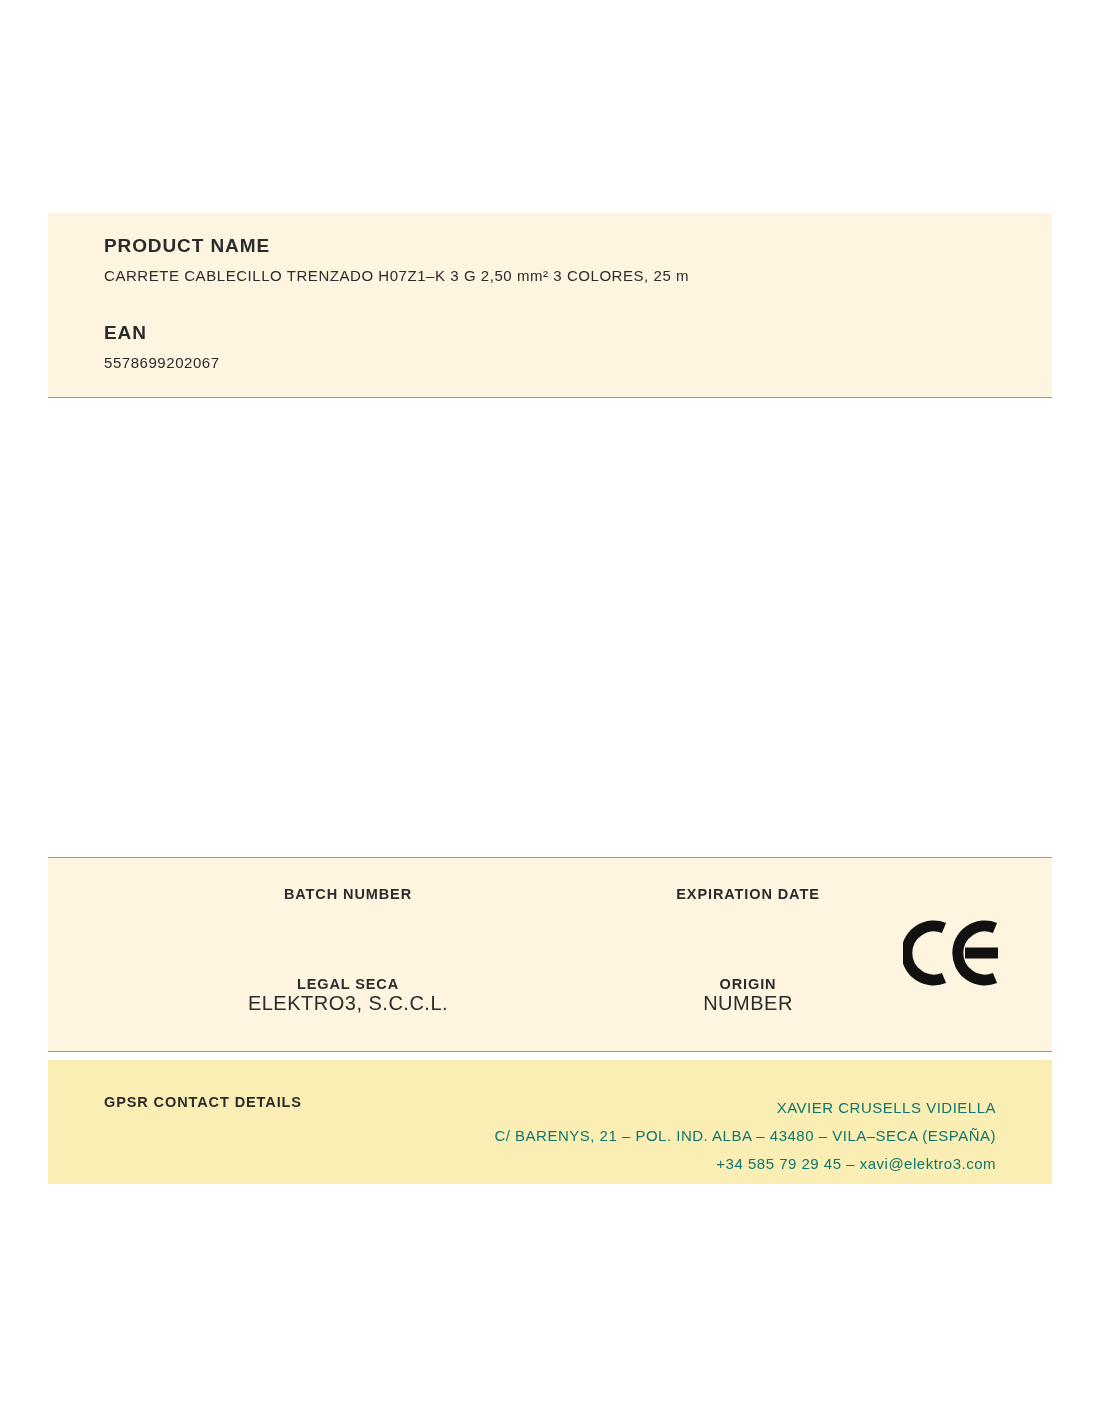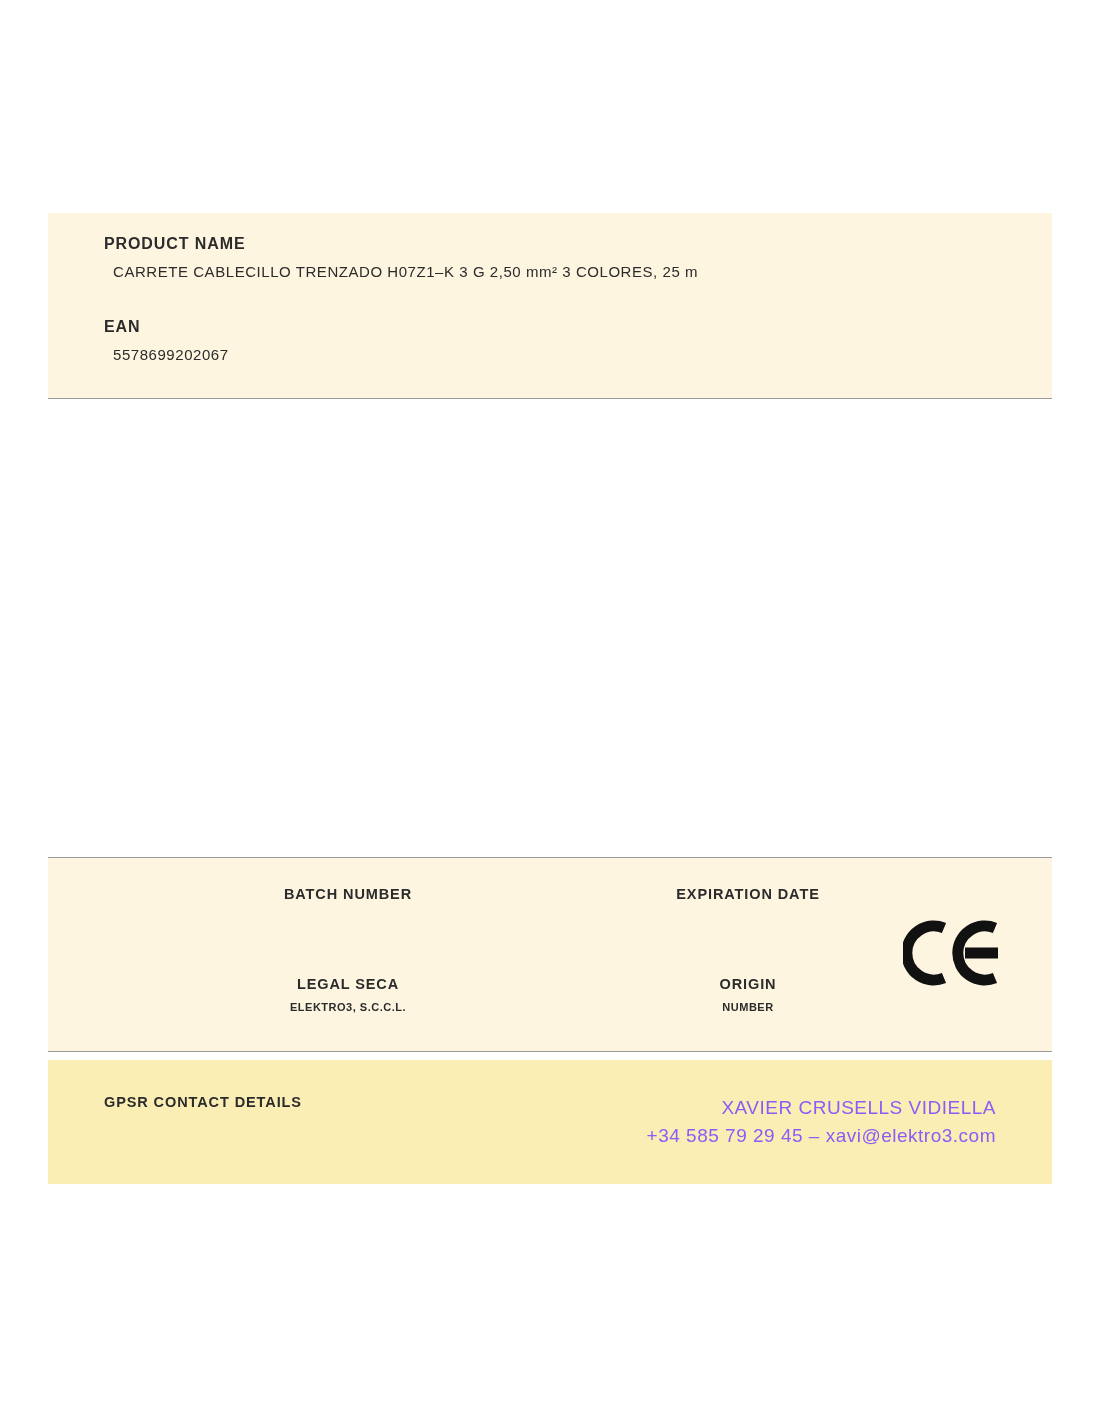--- a/index.html
+++ b/index.html
@@ -28,31 +28,31 @@
     left: 48px;
     top: 213px;
     width: 1004px;
     background: #fdf5e0;
     border-bottom: 1px solid #9a9a9a;
     box-sizing: border-box;
     padding: 22px 56px 26px 56px;
   }
 
   .field-label {
-    font-size: 16px;
+    font-size: 19px;
     font-weight: 700;
     letter-spacing: 0.9px;
     color: #2b2b2b;
     margin: 0 0 10px 0;
   }
   .field-value {
     font-size: 15px;
     letter-spacing: 0.55px;
     color: #2b2b2b;
-    margin: 9px;
+    margin: 0;
     font-weight: 400;
   }
   .gap-block { margin-top: 38px; }
 
   
   .block-mid {
     position: absolute;
     left: 48px;
     top: 857px;
     width: 1004px;
@@ -76,25 +76,24 @@
     text-align: center;
   }
   .cell .c-label {
     font-size: 14.5px;
     font-weight: 700;
     letter-spacing: 0.9px;
     color: #2b2b2b;
     white-space: nowrap;
   }
   .cell .c-value {
-    font-size: 11px;
-    font-weight: 700;
+    font-size: 20px;
+    font-weight: 400;
     letter-spacing: 0.5px;
     color: #2b2b2b;
-    margin-top: 9px;
     white-space: nowrap;
   }
 
   .cell-batch  { left: 150px; top: 28px; width: 300px; }
   .cell-exp    { left: 550px; top: 28px; width: 300px; }
   .cell-legal  { left: 150px; top: 118px; width: 300px; }
   .cell-origin { left: 550px; top: 118px; width: 300px; }
 
   .ce-mark {
     position: absolute;
@@ -124,23 +123,23 @@
     color: #2b2b2b;
     white-space: nowrap;
   }
   .gpsr-lines {
     position: absolute;
     right: 56px;
     top: 34px;
     text-align: right;
   }
   .gpsr-lines div {
-    font-size: 19px;
+    font-size: 15px;
     letter-spacing: 0.5px;
-    color: #8b5cf6;
+    color: #0f766e;
     line-height: 28px;
     white-space: nowrap;
   }
 </style>
 </head>
 <body>
 
 <div class="page">
 
   <section class="block-top">
@@ -187,17 +186,18 @@
         </svg>
       </div>
 
     </div>
   </section>
 
   <section class="block-bottom">
     <div class="gpsr-label">GPSR CONTACT DETAILS</div>
     <div class="gpsr-lines">
       <div>XAVIER CRUSELLS VIDIELLA</div>
+      <div>C/ BARENYS, 21 – POL. IND. ALBA – 43480 – VILA–SECA (ESPAÑA)</div>
       <div>+34 585 79 29 45 –  xavi@elektro3.com</div>
     </div>
   </section>
 
 </div>
 
 </body></html>

